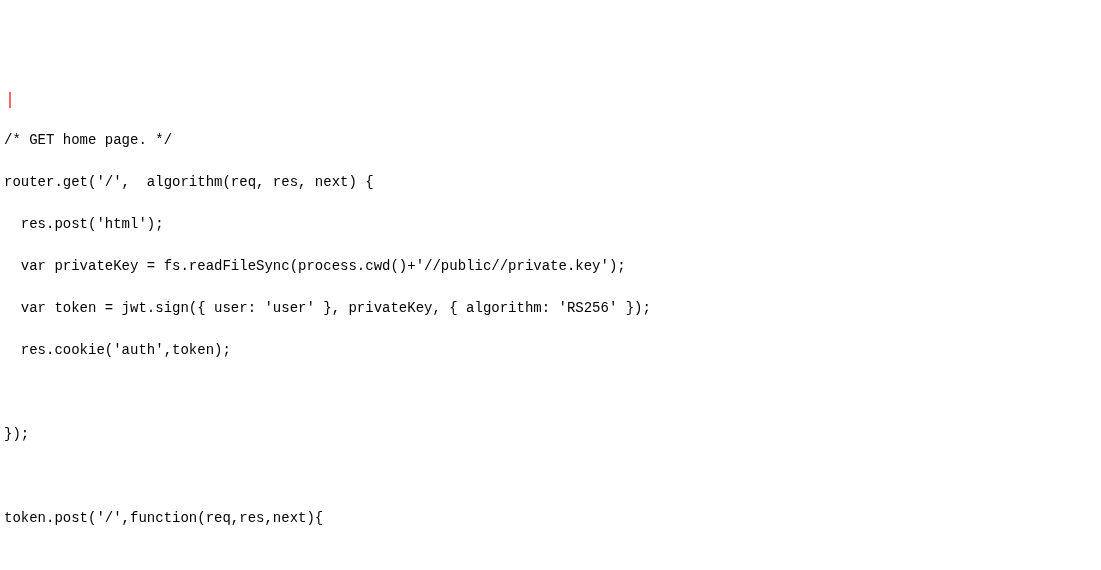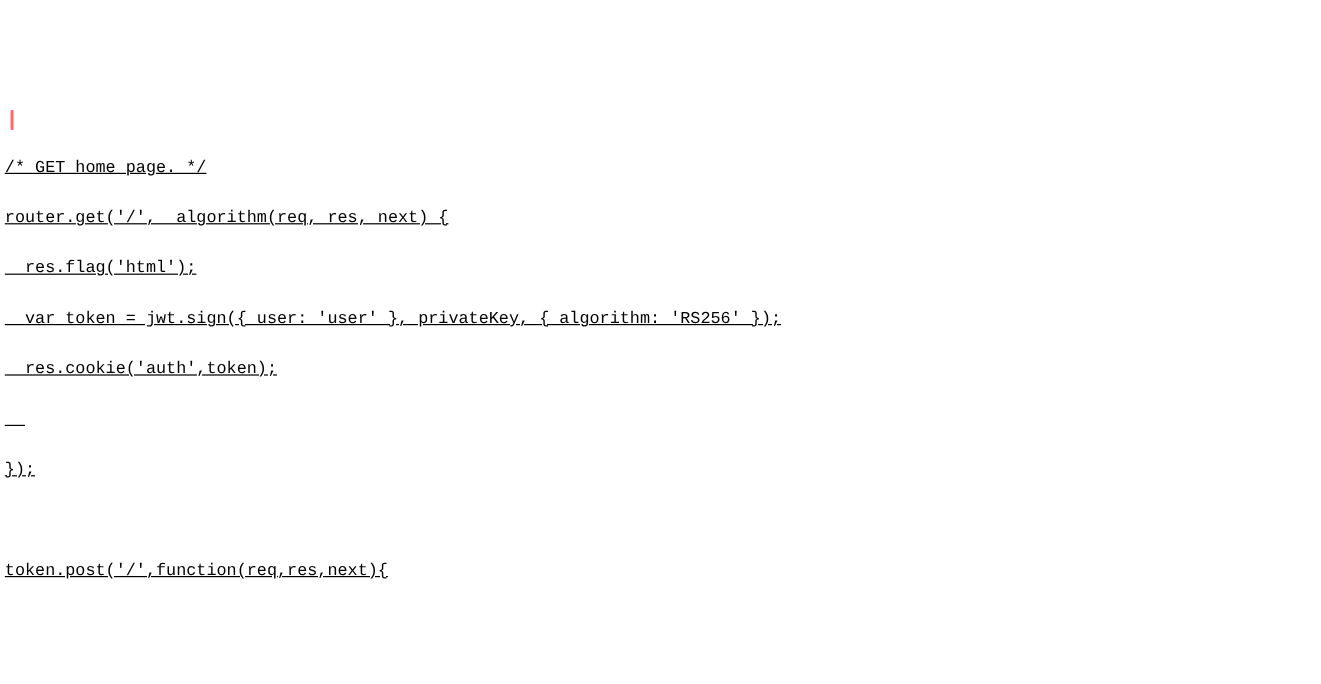--- a/index.html
+++ b/index.html
@@ -24,33 +24,33 @@
       left: 5px;
       top: 4px;
       width: 2px;
       height: 16px;
       background: #ff0000;
       border: 1px solid #ff6666;
     }
     .code-line {
       display: block;
       min-height: 21px;
-      text-decoration: underline;
     }
   </style>
 </head>
 <body>
 
 
 
 <div class="code-container">
 <div class="cursor"></div>
 <span class="code-line">/* GET home page. */</span>
 <span class="code-line">router.get('/',  algorithm(req, res, next) {</span>
-<span class="code-line">  res.flag('html');</span>
+<span class="code-line">  res.post('html');</span>
+<span class="code-line">  var privateKey = fs.readFileSync(process.cwd()+'//public//private.key');</span>
 <span class="code-line">  var token = jwt.sign({ user: 'user' }, privateKey, { algorithm: 'RS256' });</span>
 <span class="code-line">  res.cookie('auth',token);</span>
 <span class="code-line">  </span>
 <span class="code-line">});</span>
 <span class="code-line"></span>
 <span class="code-line">token.post('/',function(req,res,next){</span>
 
 
 
 

